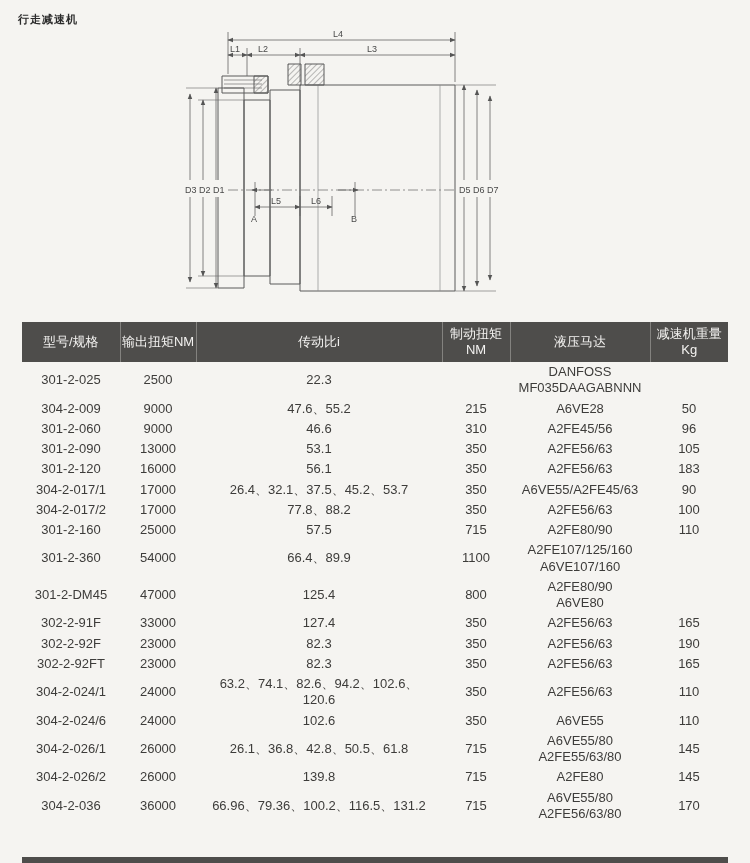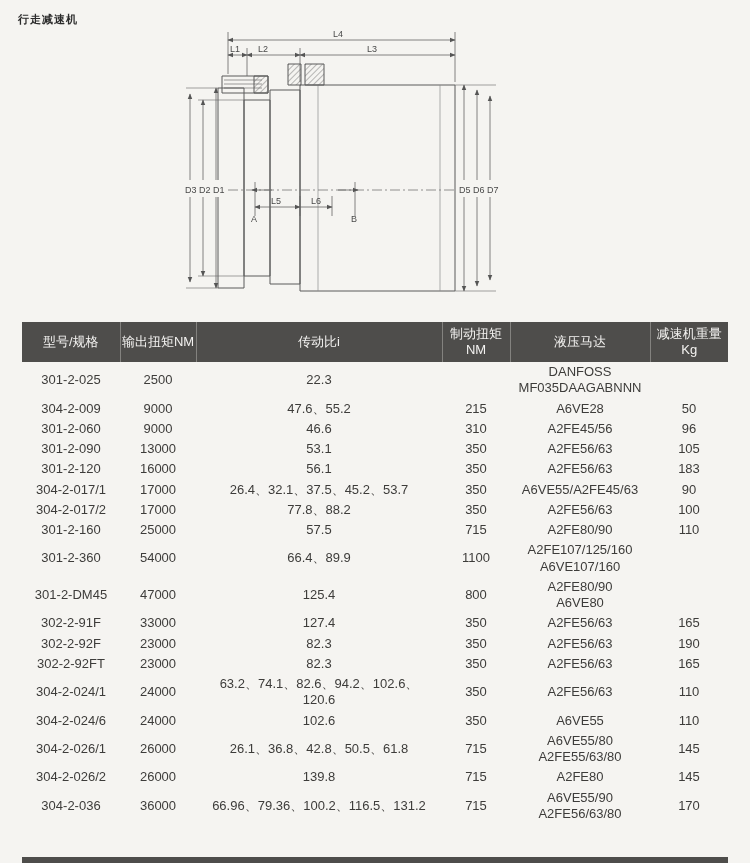--- a/index.html
+++ b/index.html
@@ -309,20 +309,20 @@
           <td>139.8</td>
           <td>715</td>
           <td>A2FE80</td>
           <td>145</td>
         </tr>
         <tr>
           <td>304-2-036</td>
           <td>36000</td>
           <td>66.96、79.36、100.2、116.5、131.2</td>
           <td>715</td>
-          <td>A6VE55/90 A2FE56/63/80</td>
+          <td>A6VE55/80 A2FE56/63/80</td>
           <td>170</td>
         </tr>
       </tbody>
   </table>
 </div>
 
 <div class="bottom-bar"></div>
 
 </body></html>

